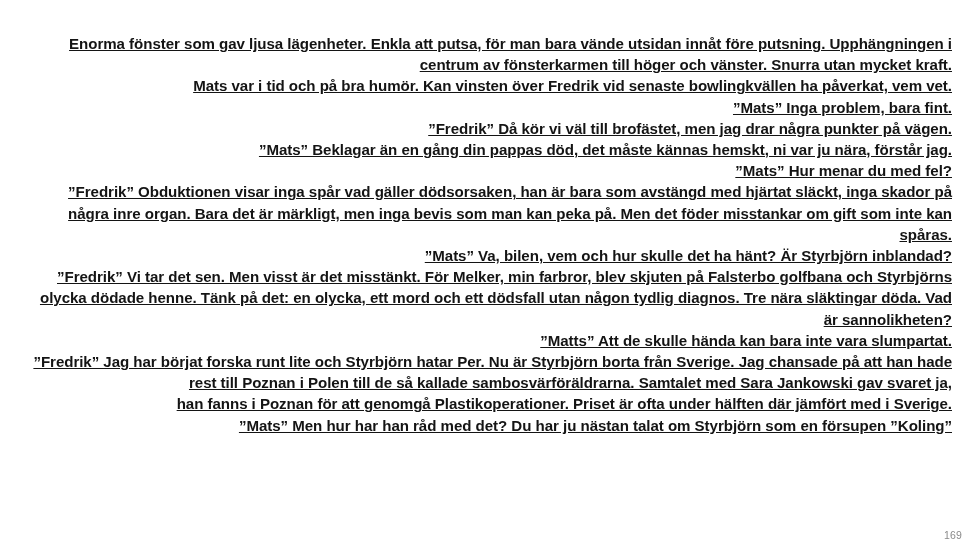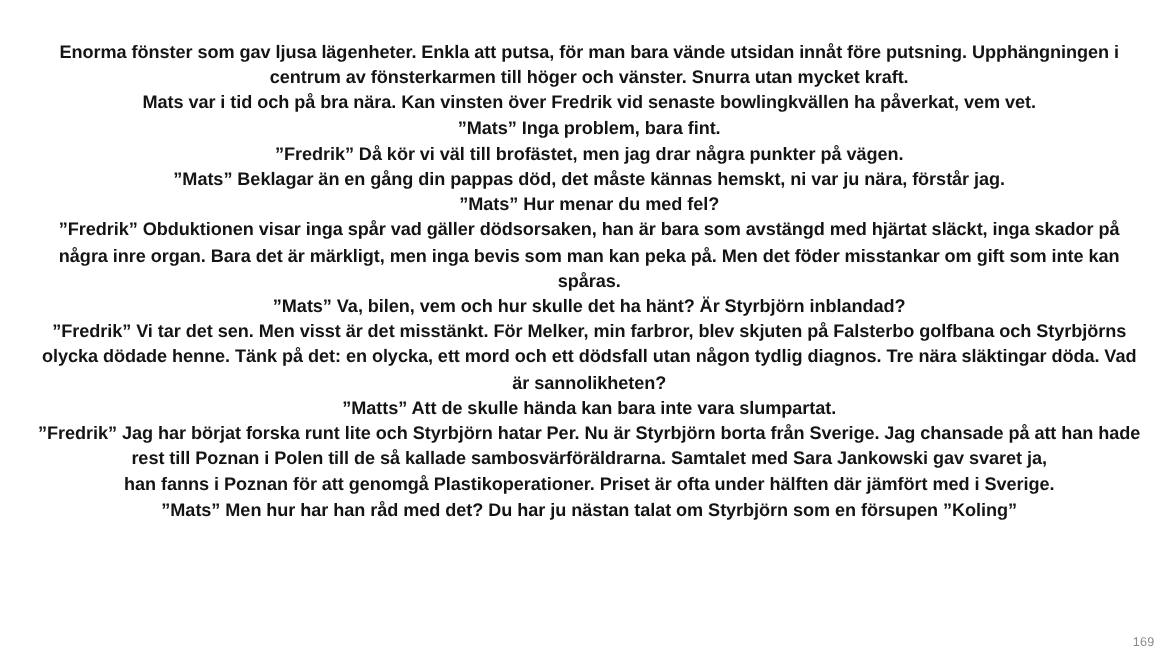--- a/index.html
+++ b/index.html
@@ -27,39 +27,40 @@
     width: 922px;
     color: #141414;
     font-size: 15.1px;
     line-height: 21.2px;
     font-weight: bold;
     letter-spacing: -0.05px;
   }
   .para {
     margin: 0;
     padding: 0;
-    text-align: center;
+    text-align: right;
+    text-decoration: underline;
   }
   .page-number {
     position: absolute;
     right: 18px;
     bottom: 10px;
     font-size: 10.5px;
     color: #8a8a8a;
     font-weight: normal;
     letter-spacing: 0.2px;
   }
 </style>
 </head>
 <body>
 
 <div class="page">
   <div class="body-text">
     <p class="para">Enorma fönster som gav ljusa lägenheter. Enkla att putsa, för man bara vände utsidan innåt före putsning. Upphängningen i centrum av fönsterkarmen till höger och vänster. Snurra utan mycket kraft.</p>
-    <p class="para">Mats var i tid och på bra nära. Kan vinsten över Fredrik vid senaste bowlingkvällen ha påverkat, vem vet.</p>
+    <p class="para">Mats var i tid och på bra humör. Kan vinsten över Fredrik vid senaste bowlingkvällen ha påverkat, vem vet.</p>
     <p class="para">”Mats” Inga problem, bara fint.</p>
     <p class="para">”Fredrik” Då kör vi väl till brofästet, men jag drar några punkter på vägen.</p>
     <p class="para">”Mats” Beklagar än en gång din pappas död, det måste kännas hemskt, ni var ju nära, förstår jag.</p>
     <p class="para">”Mats” Hur menar du med fel?</p>
     <p class="para">”Fredrik” Obduktionen visar inga spår vad gäller dödsorsaken, han är bara som avstängd med hjärtat släckt, inga skador på några inre organ. Bara det är märkligt, men inga bevis som man kan peka på. Men det föder misstankar om gift som inte kan spåras.</p>
     <p class="para">”Mats” Va, bilen, vem och hur skulle det ha hänt? Är Styrbjörn inblandad?</p>
     <p class="para">”Fredrik” Vi tar det sen. Men visst är det misstänkt. För Melker, min farbror, blev skjuten på Falsterbo golfbana och Styrbjörns olycka dödade henne. Tänk på det: en olycka, ett mord och ett dödsfall utan någon tydlig diagnos. Tre nära släktingar döda. Vad är sannolikheten?</p>
     <p class="para">”Matts” Att de skulle hända kan bara inte vara slumpartat.</p>
     <p class="para">”Fredrik” Jag har börjat forska runt lite och Styrbjörn hatar Per. Nu är Styrbjörn borta från Sverige. Jag chansade på att han hade rest till Poznan i Polen till de så kallade sambosvärföräldrarna. Samtalet med Sara Jankowski gav svaret ja,</p>
     <p class="para">han fanns i Poznan för att genomgå Plastikoperationer. Priset är ofta under hälften där jämfört med i Sverige.</p>

